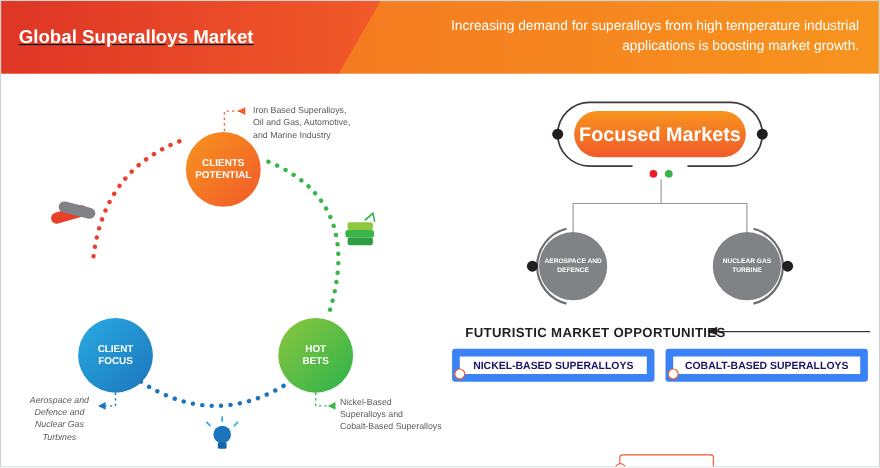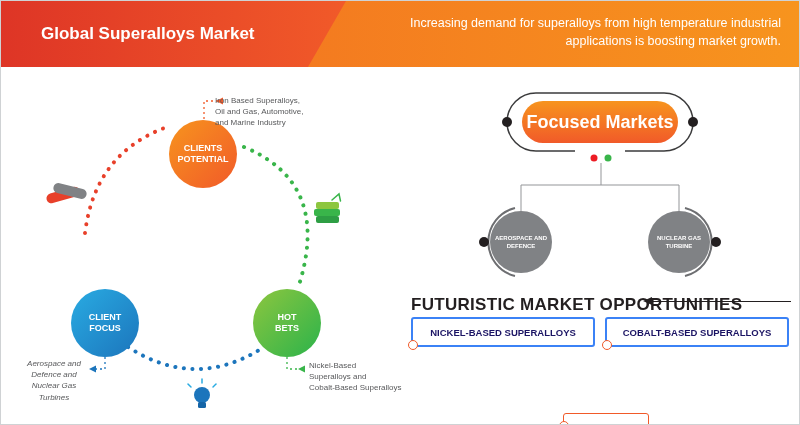--- a/index.html
+++ b/index.html
@@ -6,61 +6,61 @@
   body { background:#fff; font-family:"Liberation Sans", sans-serif; }
   .stage{ position:relative; width:800px; height:425px; background:#fff;
           border:1px solid #cfd2d4; overflow:hidden; }
 
   
   .header{ position:absolute; left:0; top:0; width:100%; height:66px;
            background:linear-gradient(90deg,#f26b21,#f7941e); }
   .header-left{ position:absolute; left:0; top:0; height:100%; width:345px;
            background:linear-gradient(90deg,#de3526,#f15a29);
            clip-path:polygon(0 0,100% 0,calc(100% - 38px) 100%,0 100%);
-           display:flex; align-items:center; padding-left:40px; }
+           display:flex; align-items:center; padding-left:16px;text-decoration:underline; }
   .title{ font-size:17px; font-weight:bold; color:#fff; }
   .subtitle{ position:absolute; left:365px; top:13px; width:415px;
            color:#fff; font-size:12.5px; line-height:1.45;text-align:right; }
 
   
   .node{ position:absolute; width:68px; height:68px; border-radius:50%;
          display:flex; align-items:center; justify-content:center; text-align:center;
          color:#fff; font-weight:bold; font-size:9px; line-height:1.25;
          white-space:pre-line; }
   .node-orange{ left:168px; top:119px; background:linear-gradient(135deg,#f7941e,#f15a29); }
   .node-blue  { left:70px;  top:288px; background:linear-gradient(135deg,#29abe2,#1c75bc); }
   .node-green { left:252px; top:288px; background:linear-gradient(135deg,#8dc63f,#2bb34b); }
 
   .ann{ position:absolute; font-size:8px; color:#58595b; line-height:1.4;
         white-space:pre-line; }
-  .ann-top  { left:214px; top:94px;  text-align:left; }
+  .ann-top  { left:229px; top:94px;  text-align:left; }
   .ann-left { left:13px;  top:357px; width:80px; text-align:center;font-style:italic; }
   .ann-right{ left:308px; top:359px; text-align:left; }
 
   
   .pill{ position:absolute; left:521px; top:100px; width:156px; height:42px;
          border-radius:21px; background:linear-gradient(180deg,#f7941e,#f15a29);
          display:flex; align-items:center; justify-content:center;
          color:#fff; font-weight:bold; font-size:18px; }
   .gray-node{ position:absolute; width:62px; height:62px; border-radius:50%;
          background:#808285; display:flex; align-items:center; justify-content:center;
          color:#fff; font-weight:bold; font-size:6px; line-height:1.35;
          text-align:center; white-space:pre-line; }
   .gray-node.left { left:489px; top:210px; }
   .gray-node.right{ left:647px; top:210px; }
 
   
-  .opps-title{ position:absolute; left:410px; top:294px; font-size:17px;
+  .opps-title{ position:absolute; left:422px; top:294px; font-size:12px;
          font-weight:bold; color:#231f20; letter-spacing:.3px; }
   .opps-line{ position:absolute; left:651px; top:300px; width:139px; height:1px;
          background:#231f20; }
   .opps-arrow{ position:absolute; left:642px; top:296px; width:0; height:0;
          border-top:4.5px solid transparent; border-bottom:4.5px solid transparent;
          border-right:9px solid #231f20; }
-  .opp-box{ position:absolute; width:184px; height:30px; border:2px solid #3b82f6;
+  .opp-box{ position:absolute; width:184px; height:30px; border:7px solid #3b82f6;
          border-radius:3px; background:#fff; display:flex; align-items:center;
          justify-content:center; font-size:9.5px; font-weight:bold; color:#1b1464; }
   .opp-box.one{ left:410px; top:316px; }
   .opp-box.two{ left:604px; top:316px; }
   .opp-dot{ position:absolute; left:-5px; bottom:-5px; width:10px; height:10px;
          border:1.5px solid #f15a29; border-radius:50%; background:#fff; }
   .cropped-box{ position:absolute; left:562px; top:412px; width:86px; height:22px;
          border:1px solid #f15a29; border-radius:3px; background:#fff; }
   .cropped-box .opp-dot{ bottom:auto; top:7px; }
 

